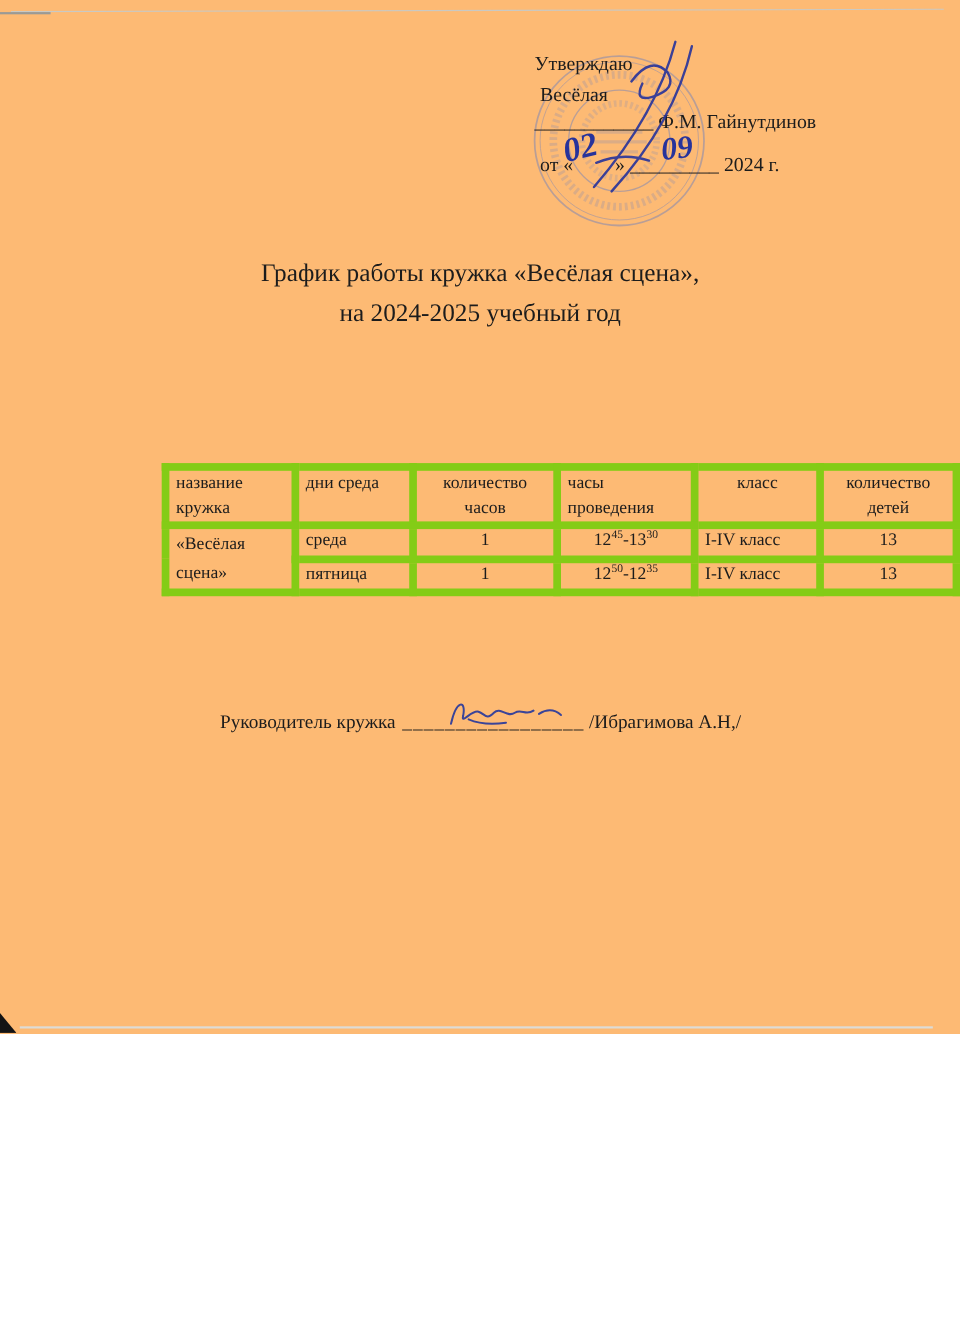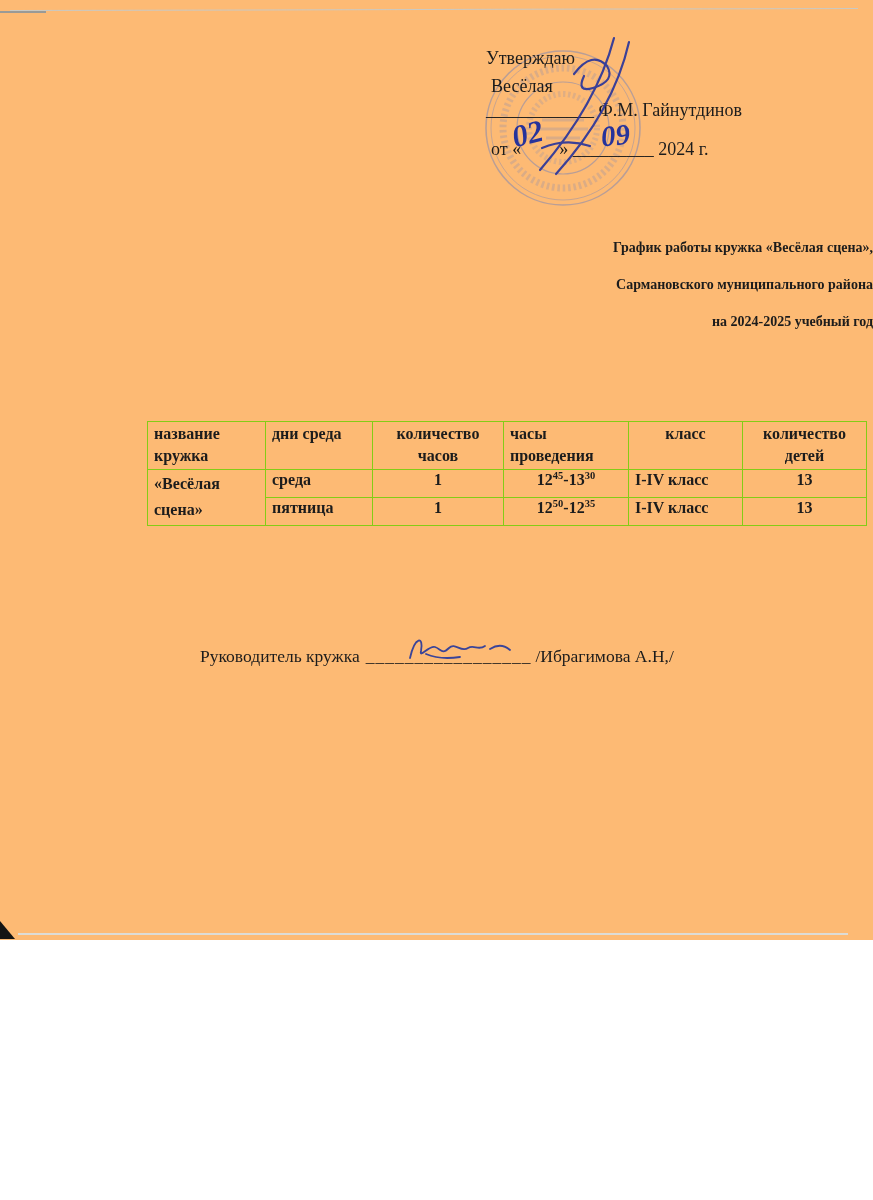--- a/index.html
+++ b/index.html
@@ -47,34 +47,34 @@
     font-family:"Liberation Serif","DejaVu Serif",serif;
   }
   .hw-day   { left:512px; top:116px; font-size:31px; transform:rotate(-14deg); }
   .hw-month { left:601px; top:119px; font-size:29px; transform:rotate(-6deg); }
   .sig-director { position:absolute; left:482px; top:28px; }
   .sig-footer   { position:absolute; left:402px; top:626px; }
 
   
   .title {
     position:absolute; left:0; right:0; top:229px;
-    text-align:right; font-weight:bold; font-size:14px;
+    text-align:center; font-weight:normal; font-size:23px;
   }
   .title div { line-height:37px; }
 
   
   table.schedule {
     position:absolute; left:147px; top:421px;
     border-collapse:collapse; table-layout:fixed;
     font-size:16px;
   }
   table.schedule th, table.schedule td {
-    border:1px solid #84cc16;
+    border:7px solid #84cc16;
     padding:1px 6px;
-    font-weight:bold;
+    font-weight:normal;
     vertical-align:top;
     overflow:hidden;
   }
   table.schedule thead th { height:48px; line-height:22px; }
   table.schedule tbody tr { height:28px; }
   .al { text-align:left; }
   .ac { text-align:center; }
   .club { line-height:26px; }
   sup.mins { font-size:10.5px; vertical-align:super; line-height:0; }
 
@@ -126,21 +126,20 @@
     <g fill="none" stroke="#27339b" stroke-width="2.2" stroke-linecap="round" opacity="0.9">
       <path d="M132,10 C121,52 96,98 58,142"></path>
       <path d="M147,14 C137,58 112,104 74,146"></path>
       <path d="M92,46 q 18,-24 33,-8 q 9,15 -14,22 q -17,5 -9,-12"></path>
       <path d="M60,120 q 24,-10 48,-2"></path>
     </g>
   </svg>
 
   <div class="title">
     <div>График работы кружка  «Весёлая сцена»,</div>
-    <div>Сармановского муниципального района</div>
     <div>на 2024-2025 учебный год</div>
   </div>
 
   <table class="schedule">
     <colgroup>
       <col style="width:118px">
         <col style="width:107px">
         <col style="width:131px">
       <col style="width:125px">
         <col style="width:114px">

